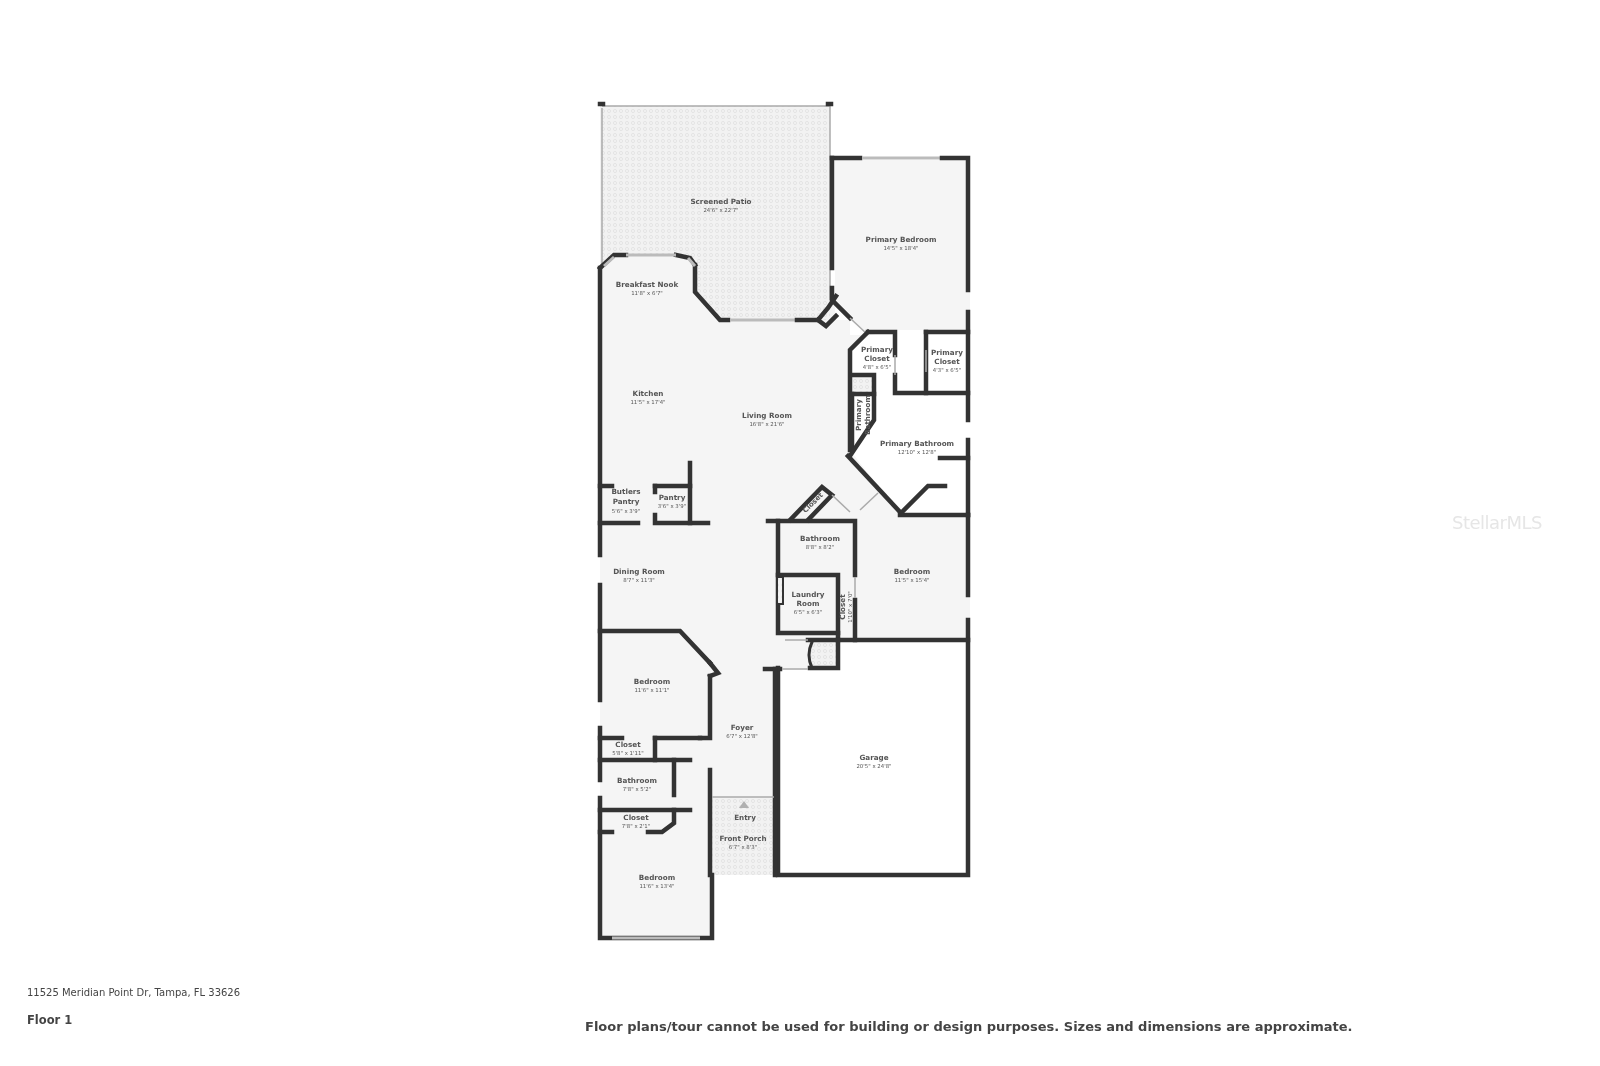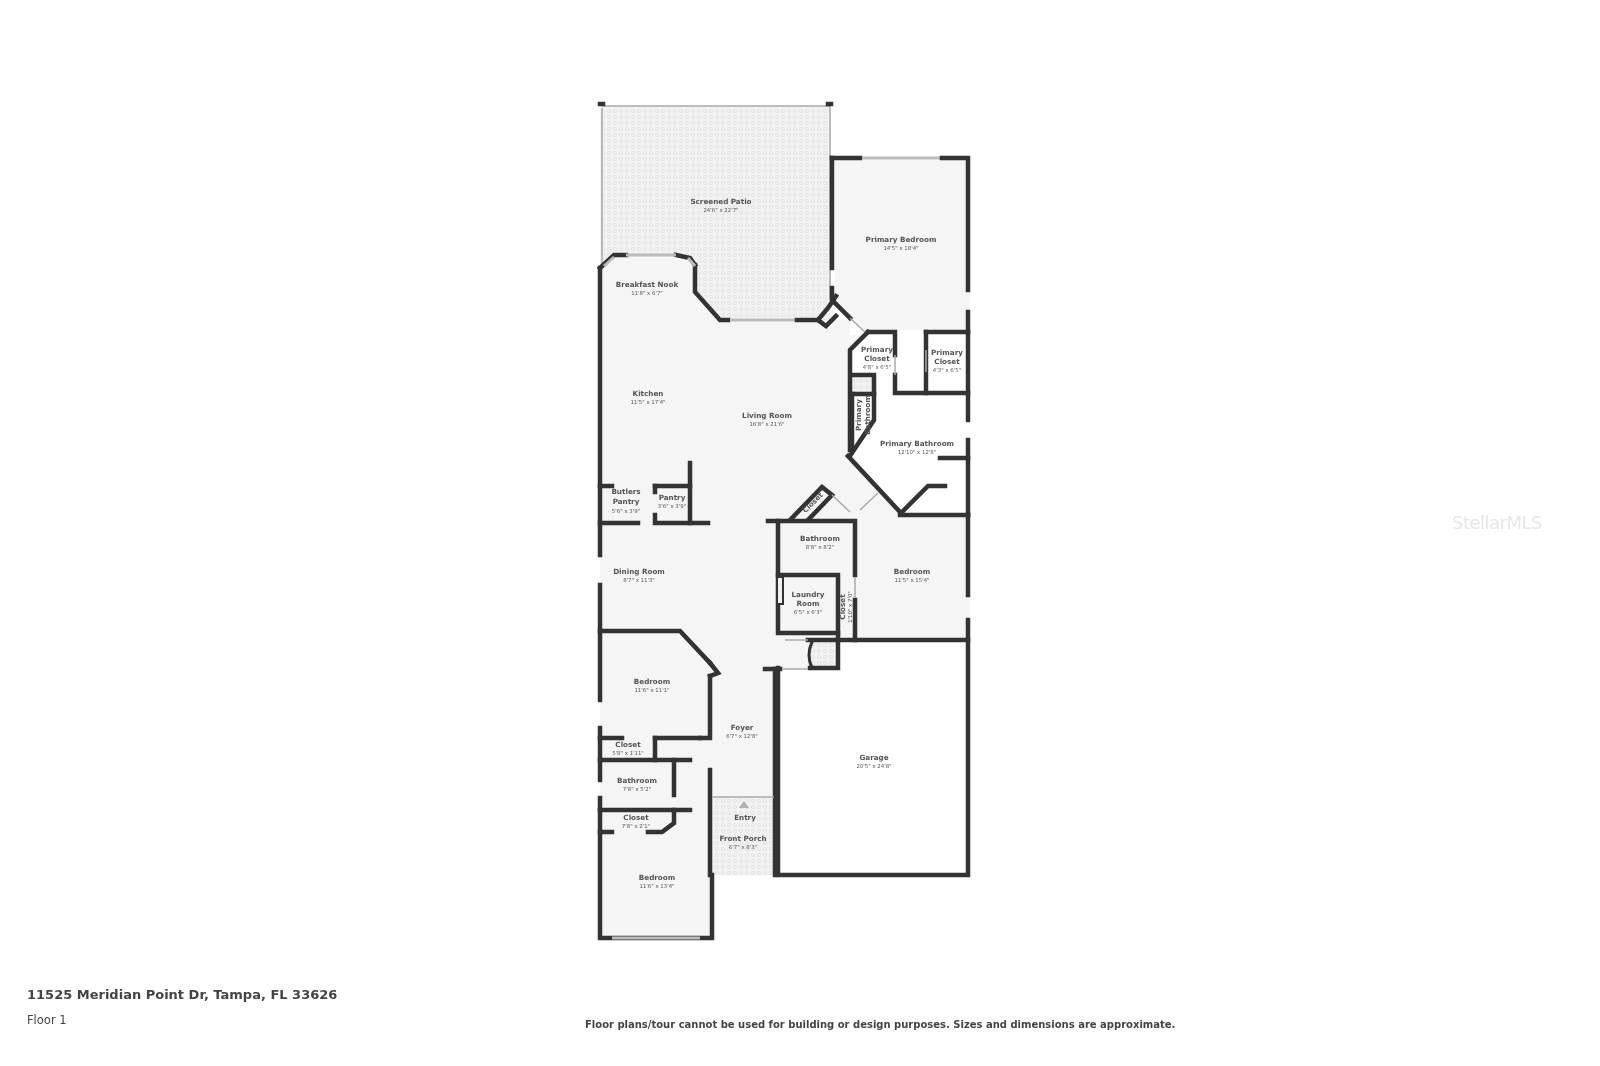--- a/index.html
+++ b/index.html
@@ -3,23 +3,23 @@
 <meta charset="utf-8">
 <style>
   html, body { margin:0; padding:0; background:#ffffff; }
   body { width:1600px; height:1066px; position:relative; overflow:hidden; font-family:"DejaVu Sans", sans-serif; }
   #plan { position:absolute; left:0; top:0; width:1600px; height:1066px; }
   .wall { stroke:#333333; stroke-width:4.5; fill:none; stroke-linecap:square; stroke-linejoin:miter; }
   .thin { stroke:#aaaaaa; stroke-width:1.5; fill:none; }
   .win { stroke:#bbbbbb; stroke-width:3; fill:none; }
   .rname { font-family:"DejaVu Sans", sans-serif; font-size:7.2px; font-weight:bold; fill:#555555; text-anchor:middle; }
   .rdim { font-family:"DejaVu Sans", sans-serif; font-size:5.4px; fill:#555555; text-anchor:middle; }
-  .footer-addr { position:absolute; left:27px; top:987px; font-family:"DejaVu Sans", sans-serif; font-weight:bold; font-size:13px; color:#444444; }
-  .footer-floor { position:absolute; left:27px; top:1013px; font-family:"DejaVu Sans", sans-serif; font-weight:normal; font-size:11.5px; color:#444444; }
-  .disclaimer { position:absolute; left:541px; top:1019px; font-family:"DejaVu Sans", sans-serif; font-weight:bold; font-size:10px; color:#444444; white-space:nowrap;padding-left:44px; }
+  .footer-addr { position:absolute; left:27px; top:987px; font-family:"DejaVu Sans", sans-serif; font-weight:normal; font-size:10px; color:#444444; }
+  .footer-floor { position:absolute; left:27px; top:1013px; font-family:"DejaVu Sans", sans-serif; font-weight:bold; font-size:11.5px; color:#444444; }
+  .disclaimer { position:absolute; left:541px; top:1019px; font-family:"DejaVu Sans", sans-serif; font-weight:bold; font-size:13px; color:#444444; white-space:nowrap;padding-left:44px; }
   .watermark { position:absolute; left:1452px; top:512px; font-family:"DejaVu Sans", sans-serif; font-size:18px; color:#e6e6e6; letter-spacing:-0.5px; }
 </style>
 </head>
 <body>
 
 <svg id="plan" viewBox="0 0 1600 1066" xmlns="http://www.w3.org/2000/svg">
   <defs>
     <pattern id="hatch" width="6" height="6" patternUnits="userSpaceOnUse">
       <rect width="6" height="6" fill="#f2f2f2"></rect>
       <circle cx="3" cy="3" r="1.6" fill="none" stroke="#dcdcdc" stroke-width="0.6"></circle>

